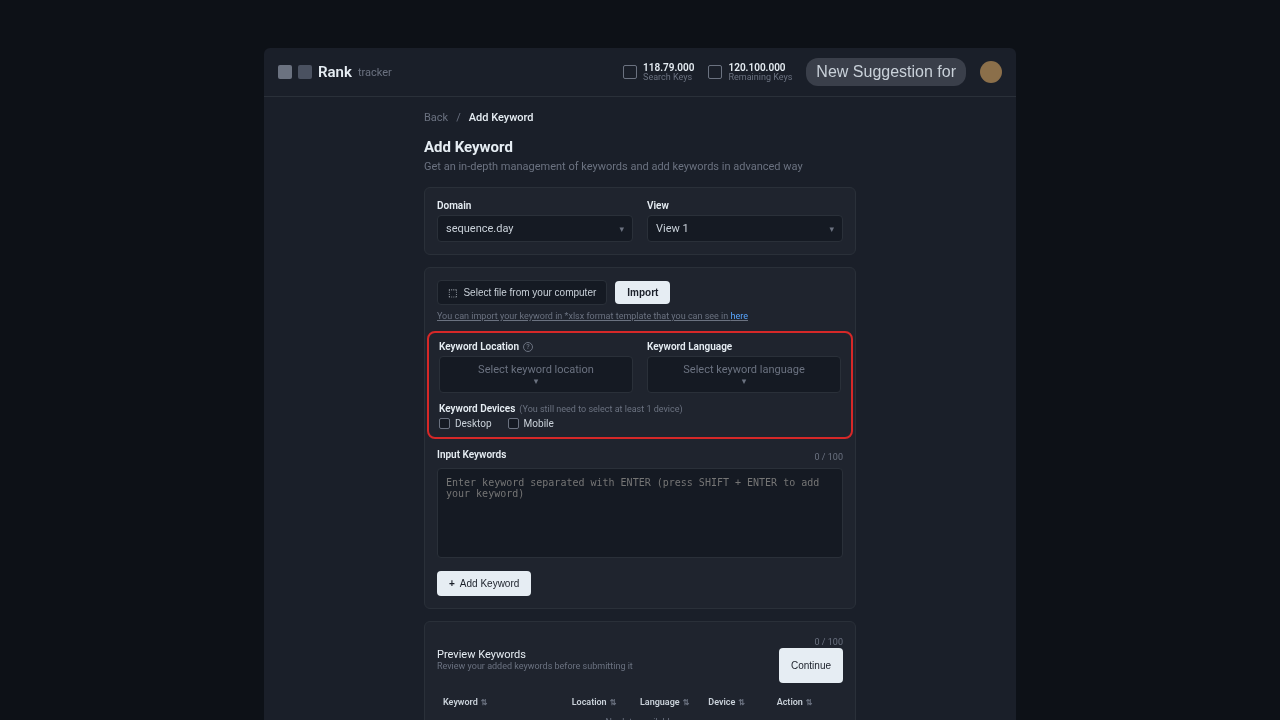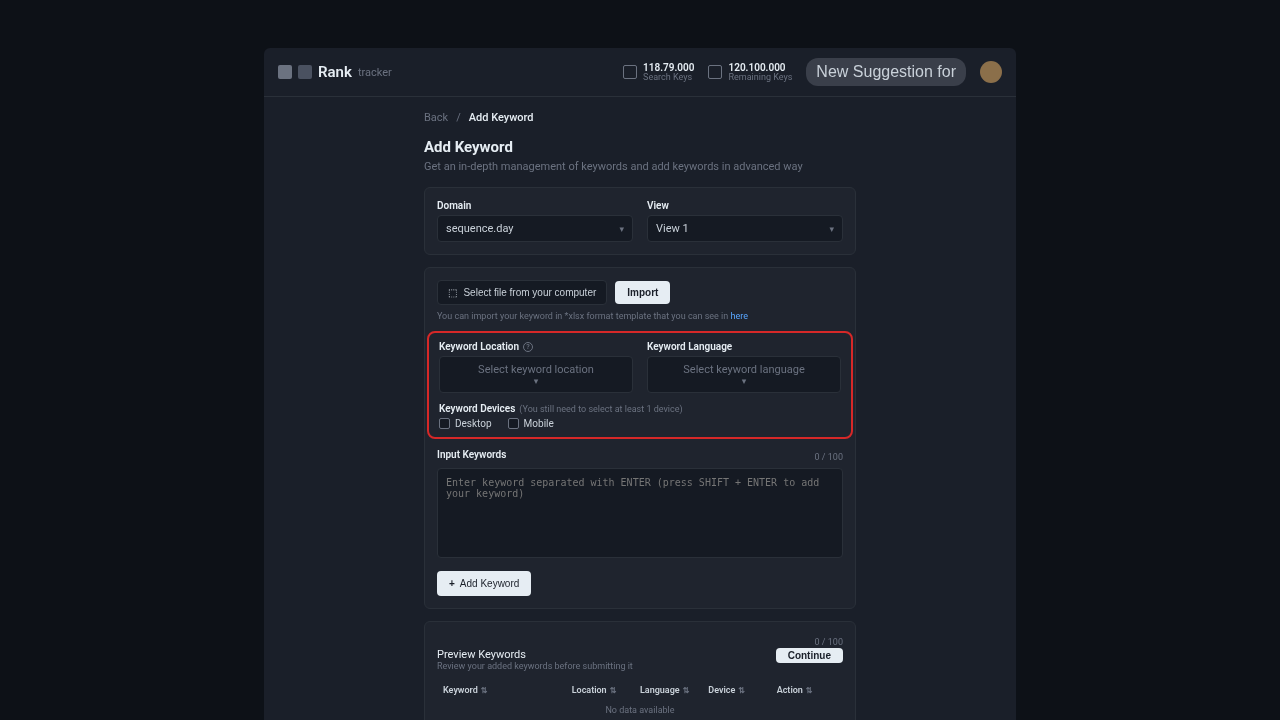--- a/index.html
+++ b/index.html
@@ -99,21 +99,21 @@
   }
   .import-btn {
     background: #e6edf3;
     border: none;
     border-radius: 4px;
     padding: 6px 12px;
     color: #1a1f29;
     font-size: 10px;
     font-weight: 700;
   }
-  .hint { font-size: 9px; color: #6b7280; margin-top: 6px; }
+  .hint { font-size: 9px; color: #6b7280; margin-top: 6px; text-decoration: underline; }
   .hint a { color: #58a6ff; }
   .highlight-box {
     border: 2px solid #d62828;
     border-radius: 8px;
     padding: 8px 10px;
     margin: 10px -10px;
   }
   .checkbox-row { display: flex; gap: 16px; margin-top: 4px; }
   .checkbox-item { display: flex; align-items: center; gap: 5px; font-size: 10px; color: #c9d1d9; }
   .checkbox { width: 11px; height: 11px; border: 1px solid #6b7280; border-radius: 2px; background: #151a23; }
@@ -144,24 +144,24 @@
     align-items: center;
     gap: 5px;
   }
   .preview-header { display: flex; justify-content: space-between; align-items: flex-start; }
   .preview-title { font-size: 11px; font-weight: 400; color: #e6edf3; }
   .preview-sub { font-size: 9px; color: #6b7280; }
   .continue-btn {
     background: #e6edf3;
     border: none;
     border-radius: 4px;
-    padding: 2px 12px;
+    padding: 12px 12px;
     color: #1a1f29;
     font-size: 10px;
-    font-weight: 700;
+    font-weight: 400;
   }
   .table-header { display: flex; gap: 8px; margin-top: 10px; padding: 4px 6px; }
   .th { font-size: 9px; font-weight: 600; color: #c9d1d9; display: flex; align-items: flex-end; gap: 3px; }
   .th .sort { color: #6b7280; font-size: 8px; }
   .th-kw { flex: 2; }
   .th-loc, .th-lang, .th-dev, .th-act { flex: 1; }
   .no-data { text-align: center; font-size: 9px; color: #6b7280; padding: 6px 0; }
   .info-icon { width: 10px; height: 10px; border: 1px solid #6b7280; border-radius: 50%; font-size: 7px; display: inline-flex; align-items: center; justify-content: center; color: #6b7280; }
   .plus-icon { font-weight: bold; }
 </style>

